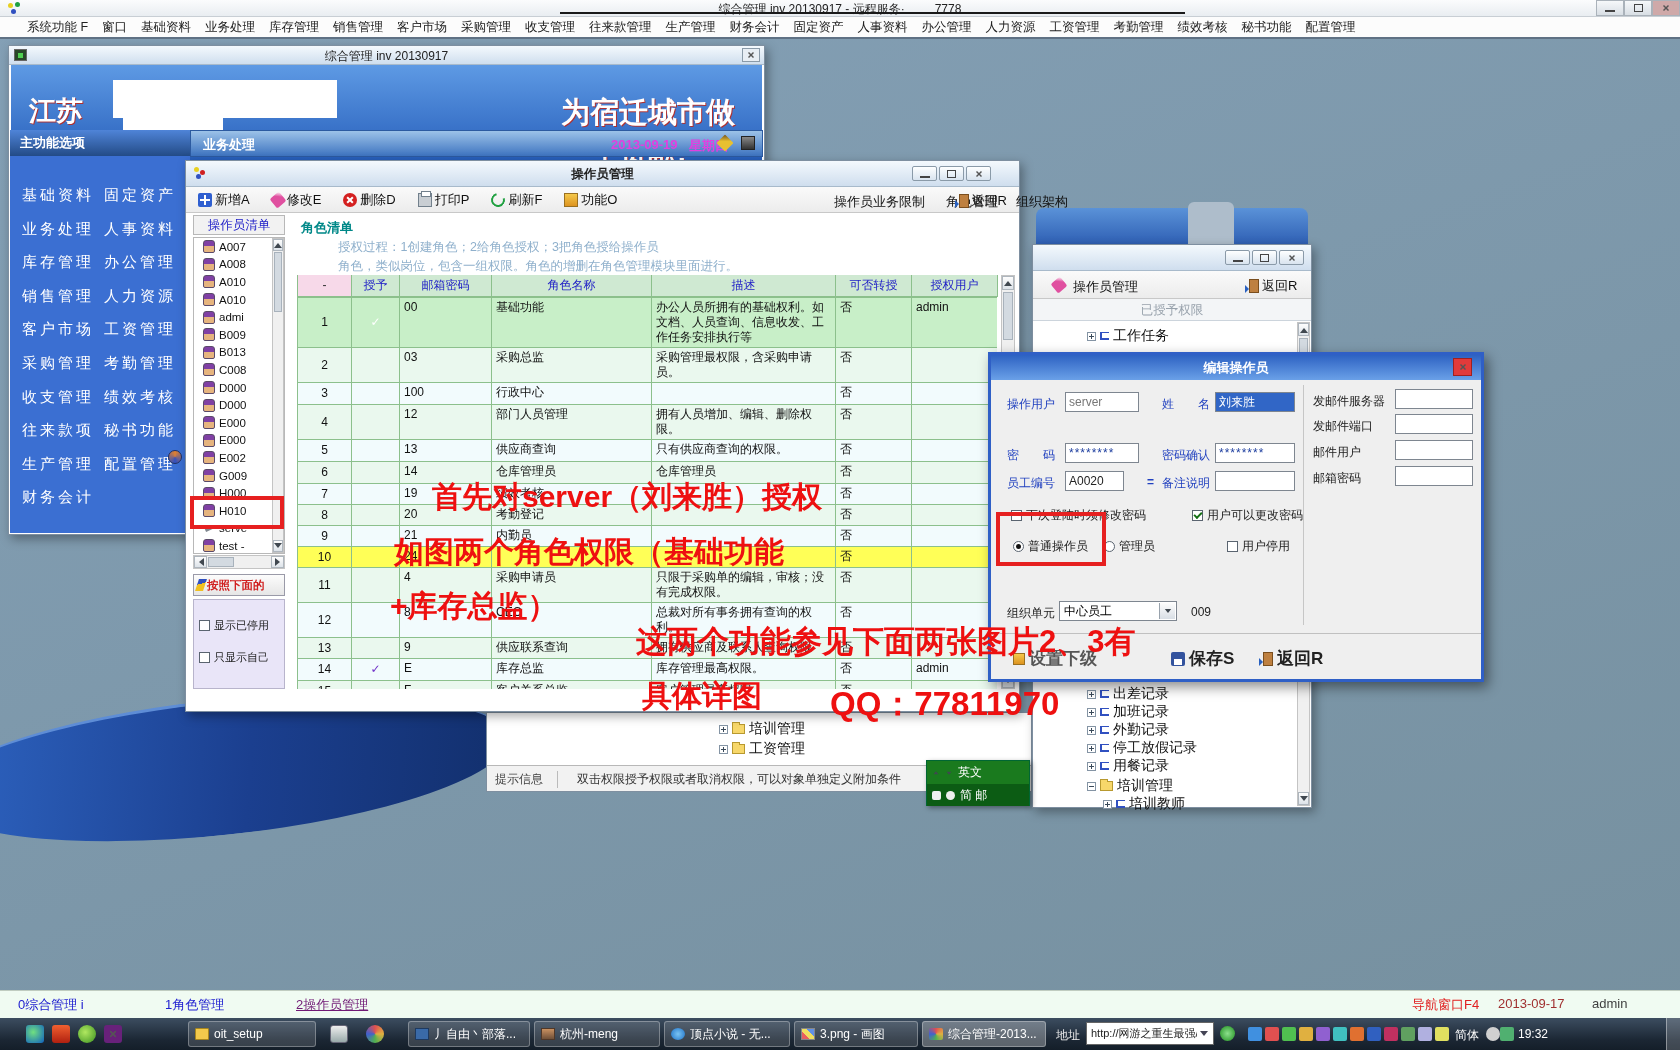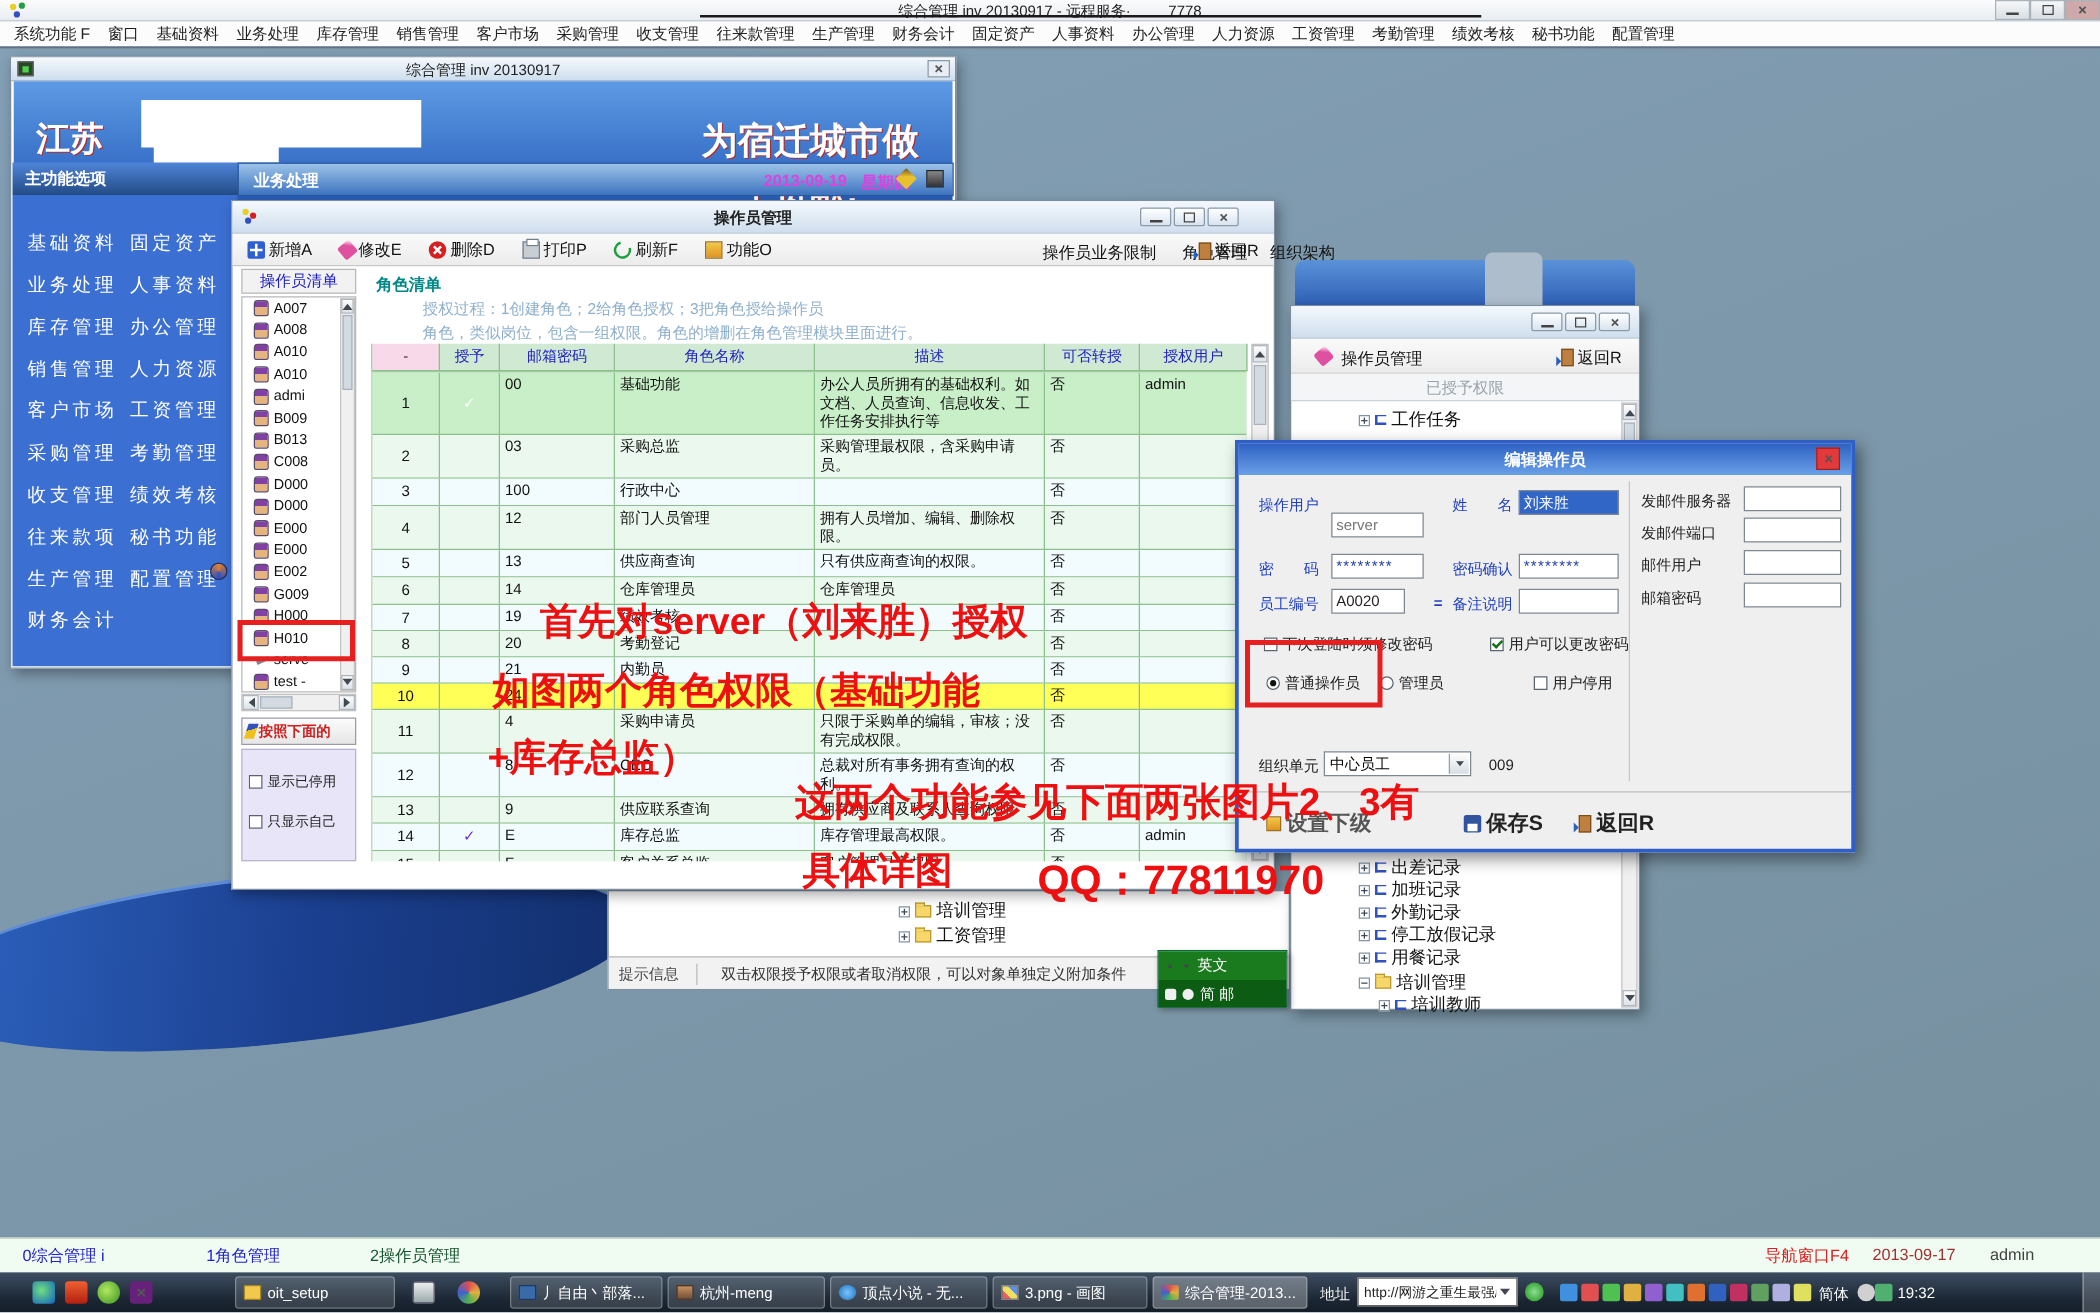--- a/index.html
+++ b/index.html
@@ -10,21 +10,21 @@
 .app-titlebar{left:0;top:0;width:1680px;height:17px;background:linear-gradient(#FBFCFD,#E9EDF1);border-bottom:1px solid #C8CED4;z-index:90;}
 .app-title{left:0;right:0;top:1px;text-align:center;font-size:12px;color:#222;z-index:91;}
 .gapsp{display:inline-block;width:30px;}
 .winctl{top:0;height:16px;width:28px;display:flex;align-items:center;justify-content:center;border:1px solid #AAB2BA;background:linear-gradient(#F6F8FA,#D8DEE4);z-index:92;}
 .winctl.close{background:#CFA9A9;}
 .g-minbar{width:10px;height:2px;background:#444;margin-top:6px;}
 .g-maxbox{width:9px;height:8px;border:1px solid #444;}
 .xbars{position:relative;width:10px;height:10px;}
 .xbars::before,.xbars::after{content:"";position:absolute;left:4px;top:0;width:2px;height:10px;background:#555;}
 .xbars::before{transform:rotate(45deg);}.xbars::after{transform:rotate(-45deg);}
-.menubar{left:0;top:17px;width:1680px;height:22px;background:#FCFCFC;border-bottom:2px solid #5F7184;display:flex;padding-left:4px;z-index:90;}
+.menubar{left:0;top:17px;width:1680px;height:22px;background:#FCFCFC;border-bottom:2px solid #5F7184;display:flex;padding-left:20px;z-index:90;}
 .menu-item{font-size:12.5px;color:#222;line-height:20px;padding:0 7px;white-space:nowrap;}
 .blackline{left:560px;top:12px;width:625px;height:2px;background:#1A1A1A;z-index:93;}
 .applogo{left:8px;top:2px;width:14px;height:13px;z-index:93;}
 .dot{position:absolute;width:5px;height:5px;border-radius:50%;}
 
 .win{background:#FFF;border:1px solid #7E8FA0;box-shadow:3px 4px 10px rgba(0,0,0,.35);}
 .titlebar{background:linear-gradient(#F4F9FD,#CFDEEE);border-bottom:1px solid #A8BACB;}
 .tbbtn{height:15px;width:25px;border:1px solid #8A9AA8;border-radius:2px;background:linear-gradient(#FEFFFF,#D9E4EF);display:flex;align-items:center;justify-content:center;}
 
 .swirl{left:-70px;top:700px;width:580px;height:135px;background:linear-gradient(100deg,#2F66C4,#1B3F8F 55%,#122F6C);border-radius:50%;transform:rotate(-6deg);border-top:3px solid #5E8DD6;z-index:1;}
@@ -679,21 +679,21 @@
 
   <div class="abs dlg" style="left:988px;top:352px;width:496px;height:330px;z-index:30;">
     <div class="dlgtitle abs" style="left:0;top:0;right:0;height:25px;">编辑操作员</div>
     <div class="dlgx abs" style="left:462px;top:3px;width:19px;height:18px;">
         <div class="xbars" style="transform:scale(.7);">
           <div></div>
         </div>
       </div>
 
     <span class="flabel abs" style="left:16px;top:41px;">操作用户</span>
-    <input class="fin dis" style="left: 74px; top: 37px; width: 74px; margin-top: 18px;" readonly="" value="server">
+    <input class="fin dis" style="left: 74px; top: 37px; width: 74px;" readonly="" value="server">
     <span class="flabel abs" style="left:171px;top:41px;">姓　　名</span>
     <input class="fin sel" style="left: 224px; top: 37px; width: 80px;" value="刘来胜">
     <span class="flabel abs" style="left:16px;top:92px;">密　　码</span>
     <input class="fin pwd" style="left: 74px; top: 88px; width: 74px;" value="********">
     <span class="flabel abs" style="left:171px;top:92px;">密码确认</span>
     <input class="fin pwd" style="left: 224px; top: 88px; width: 80px;" value="********">
     <span class="flabel abs" style="left:16px;top:120px;">员工编号</span>
     <input class="fin" style="left: 74px; top: 116px; width: 59px;" value="A0020">
     <span class="abs" style="left:156px;top:120px;font-size:12px;color:#2040C0;font-weight:bold;">=</span>
     <span class="flabel abs" style="left:171px;top:120px;">备注说明</span>
@@ -818,21 +818,21 @@
         <span class="menu-item">考勤管理</span>
         <span class="menu-item">绩效考核</span>
         <span class="menu-item">秘书功能</span>
         <span class="menu-item">配置管理</span>
       </div>
   </div>
 
   <div class="abs statusbar">
     <span class="stitem" style="left:18px;color:#2020D0;">0综合管理 i</span>
     <span class="stitem" style="left:165px;color:#2020D0;">1角色管理</span>
-    <span class="stitem" style="left:296px;color:#14532d;">2操作员管理</span>
+    <span class="stitem" style="left:296px;color:#701a75;text-decoration:underline;">2操作员管理</span>
     <span class="stitem" style="left:1412px;color:#E02020;">导航窗口F4</span>
     <span class="stitem" style="left:1498px;color:#A03030;">2013-09-17</span>
     <span class="stitem" style="left:1592px;color:#404040;">admin</span>
   </div>
 
   <div class="abs taskbar">
     <div class="qicon" style="left:26px;background:radial-gradient(circle at 40% 40%,#70E080,#1060C0);"></div>
     <div class="qicon" style="left:52px;background:linear-gradient(#F06030,#B02010);"></div>
     <div class="qicon" style="left:78px;background:radial-gradient(circle at 40% 40%,#B0E860,#3A9020);border-radius:50%;"></div>
     <div class="qicon" style="left:104px;background:#68217A;display:flex;align-items:center;justify-content:center;">

